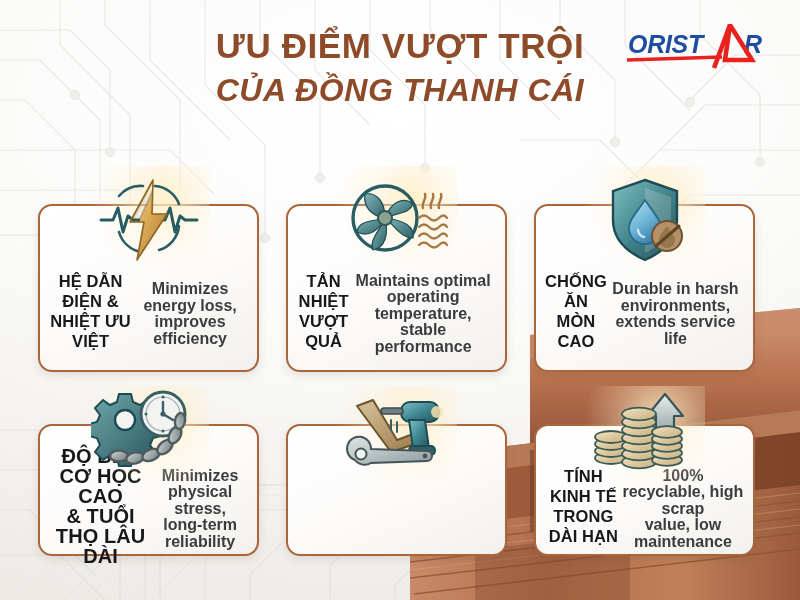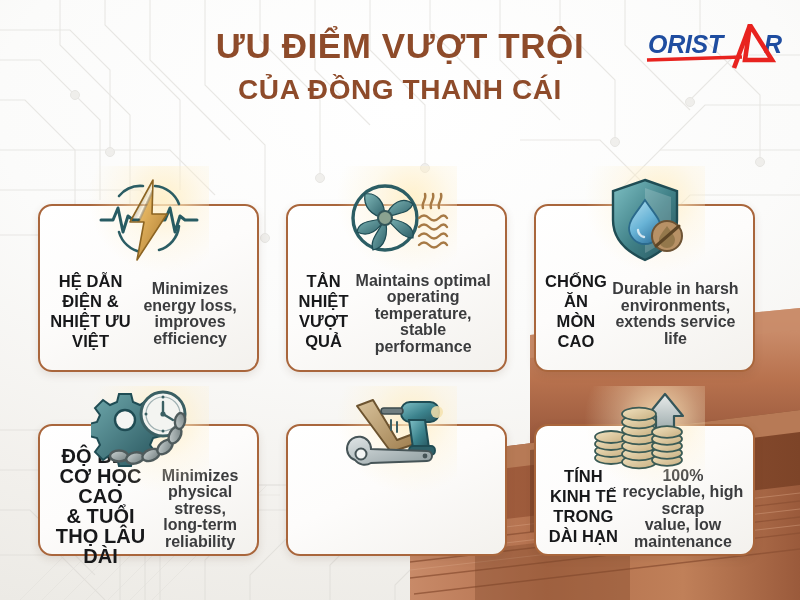--- a/index.html
+++ b/index.html
@@ -65,26 +65,26 @@
   }
   .title-line {
     display: block;
     color: #8e4b2a;
     font-weight: 800;
     font-size: 35px;
     line-height: 44px;
     letter-spacing: .6px;
     text-shadow: 0 1px 0 rgba(255,255,255,.6);
   }
-  .title-line.l2 { font-size: 28px; }
+  .title-line.l2 { font-size: 32px; font-style: italic; }
 
   
   .logo {
     position: absolute;
-    top: 24px; right: 8px;
+    top: 24px; right: 28px;
     width: 146px; height: 48px;
     z-index: 7;
   }
   .logo svg { width: 100%; height: 100%; display: block; }
 
   
   .grid {
     position: absolute;
     left: 38px;
     top: 172px;

